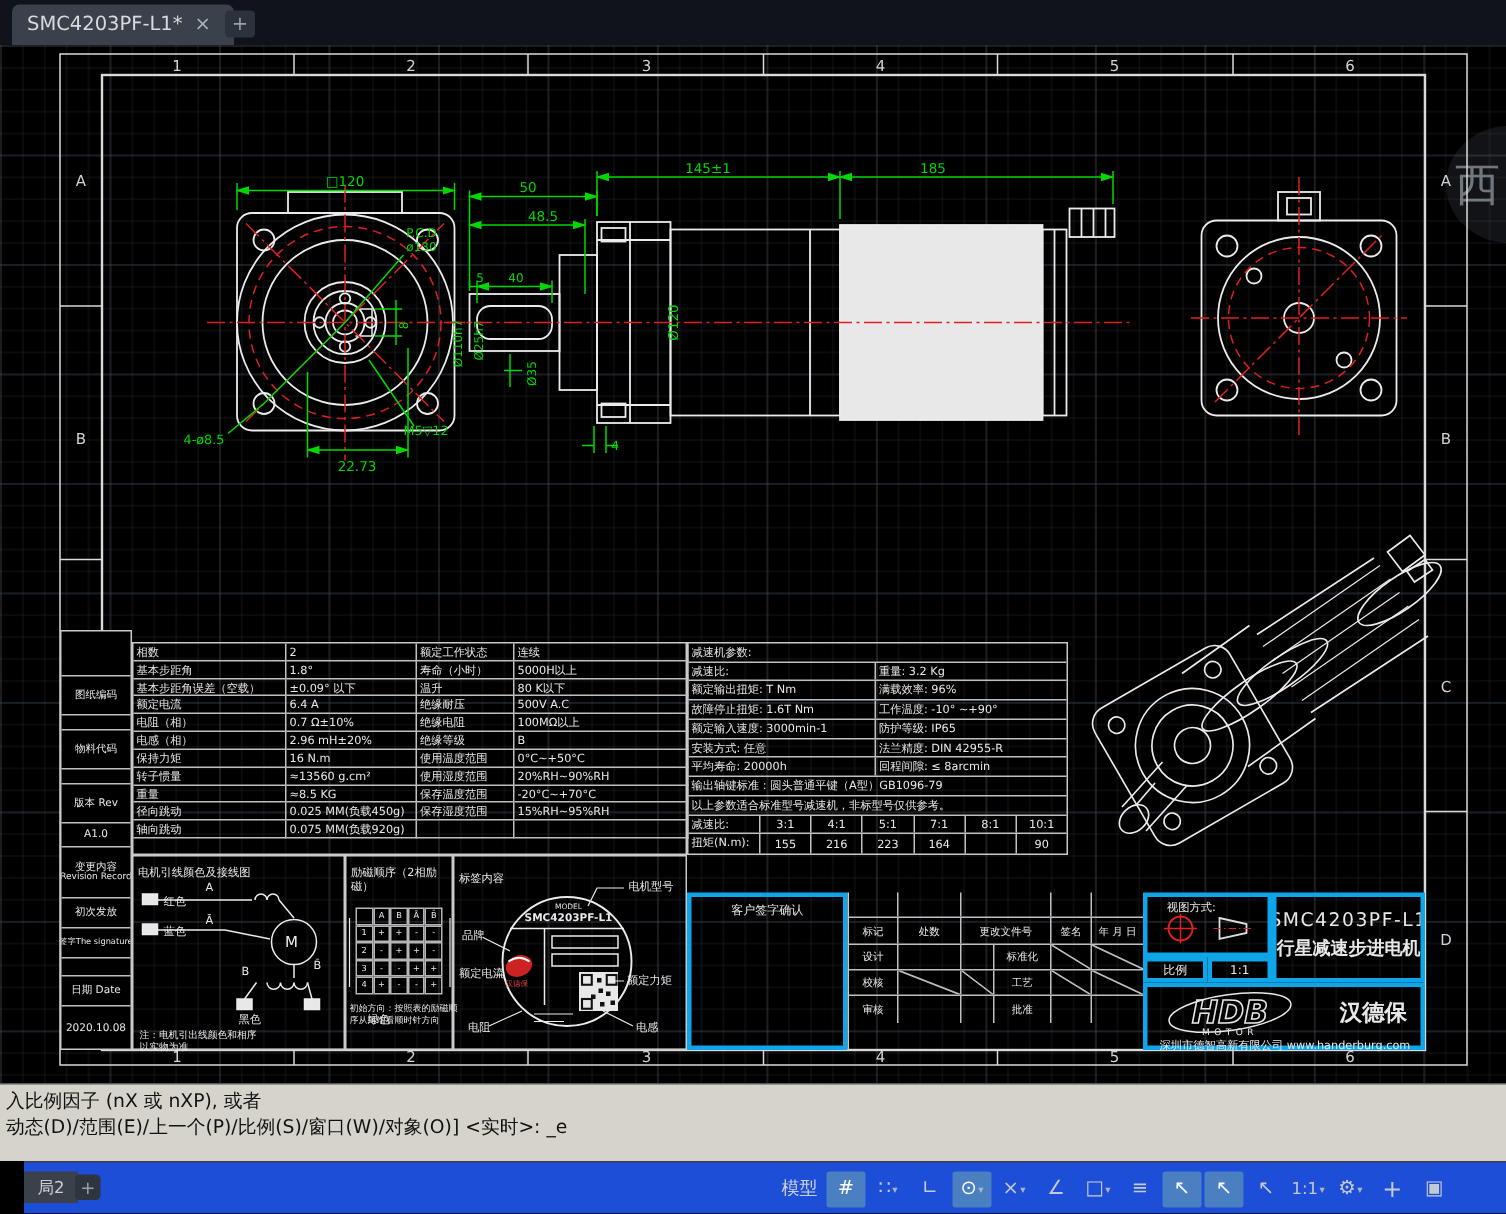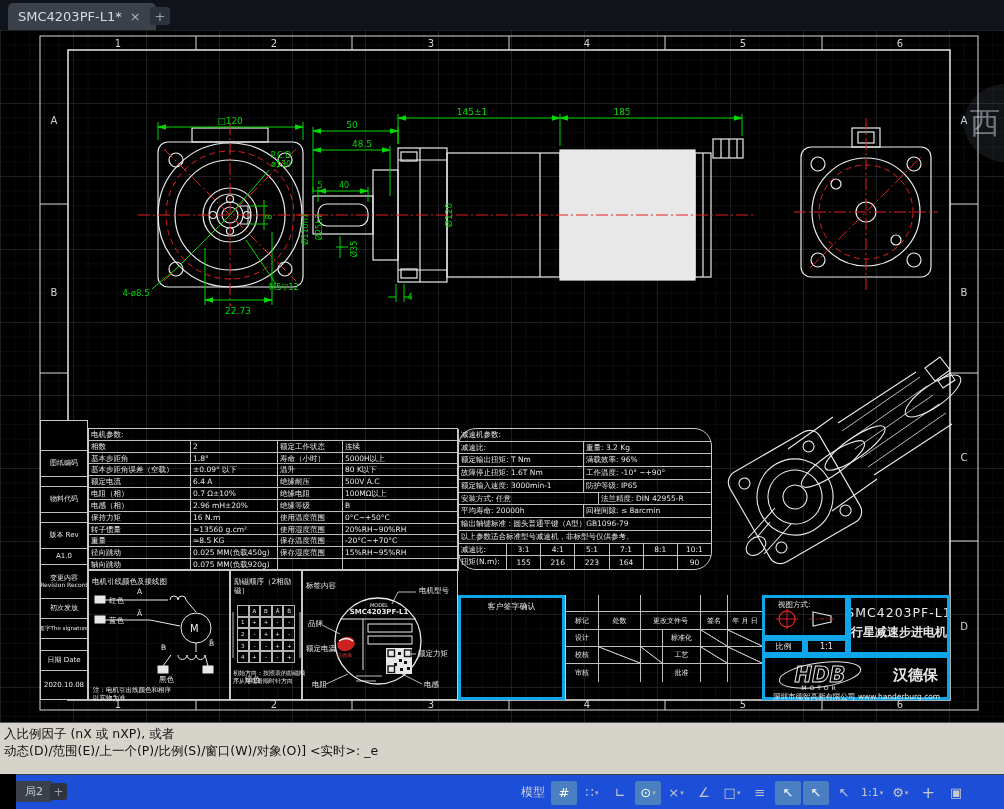--- a/index.html
+++ b/index.html
@@ -30,21 +30,21 @@
   .wt{color:#e8e8e8;font-size:7.5px;line-height:1.25;white-space:nowrap;overflow:hidden;}
   .ctr{display:flex;align-items:center;justify-content:center;text-align:center;}
   
   .cadbox{border:1px solid #c9c9c9;box-sizing:border-box;}
   .mt{left:88px;top:428px;width:370px;height:142px;display:grid;
       grid-template-columns:102px 87px 65px 116px;grid-auto-rows:11.83px;}
   .mt>div{border-right:1px solid #bfbfbf;border-bottom:1px solid #bfbfbf;
       color:#e8e8e8;font-size:7.5px;line-height:11px;padding:0 2px;
       white-space:nowrap;overflow:hidden;box-sizing:border-box;}
   .mt .span4{grid-column:1/5;}
-  .gt{left:458px;top:428px;width:254px;height:142px;display:flex;flex-direction:column;border-radius:18px;}
+  .gt{left:458px;top:428px;width:254px;height:142px;display:flex;flex-direction:column;}
   .gt .row{display:flex;height:12.9px;box-sizing:border-box;border-bottom:1px solid #bfbfbf;}
   .gt .row:last-child{border-bottom:none;}
   .gt .cell{color:#e8e8e8;font-size:7.5px;line-height:11.5px;padding:0 2px;
       border-right:1px solid #bfbfbf;box-sizing:border-box;white-space:nowrap;overflow:hidden;}
   .gt .cell:last-child{border-right:none;}
   .infocol{left:40px;top:420px;width:48px;height:280px;background:#000;
       display:flex;flex-direction:column;}
   .infocol>div{border-bottom:1px solid #bfbfbf;box-sizing:border-box;color:#e8e8e8;
       font-size:7px;display:flex;flex-direction:column;align-items:center;justify-content:center;
       text-align:center;white-space:nowrap;overflow:hidden;line-height:1.15;}
@@ -293,21 +293,20 @@
       <text x="622" y="115">185</text>
       <text x="320" y="188" font-size="8">5</text>
       <text x="344" y="188" font-size="8">40</text>
       <text x="452" y="215" transform="rotate(-90 452 215)">Ø120</text>
       <text x="357" y="249" font-size="8" transform="rotate(-90 357 249)">Ø35</text>
       <text x="410" y="300" font-size="8.5">4</text>
     </g>
   </svg>
 
   <div class="abs cadbox mt">
-    <div class="span4">电机参数:</div>
     <div>相数</div>
       <div>2</div>
       <div>额定工作状态</div>
       <div>连续</div>
     <div>基本步距角</div>
       <div>1.8°</div>
       <div>寿命（小时）</div>
       <div>5000H以上</div>
     <div>基本步距角误差（空载）</div>
       <div>±0.09° 以下</div>
@@ -361,21 +360,21 @@
       </div>
     <div class="row">
         <div class="cell" style="width:125px">故障停止扭矩:  1.6T Nm</div>
         <div class="cell" style="flex:1">工作温度:  -10° ~+90°</div>
       </div>
     <div class="row">
         <div class="cell" style="width:125px">额定输入速度:  3000min-1</div>
         <div class="cell" style="flex:1">防护等级:  IP65</div>
       </div>
     <div class="row">
-        <div class="cell" style="width:140px">安装方式:  任意</div>
+        <div class="cell" style="width:125px">安装方式:  任意</div>
         <div class="cell" style="flex:1">法兰精度:  DIN 42955-R</div>
       </div>
     <div class="row">
         <div class="cell" style="width:125px">平均寿命:  20000h</div>
         <div class="cell" style="flex:1">回程间隙:  ≤ 8arcmin</div>
       </div>
     <div class="row">
         <div class="cell" style="flex:1">输出轴键标准：圆头普通平键（A型）GB1096-79</div>
       </div>
     <div class="row">

